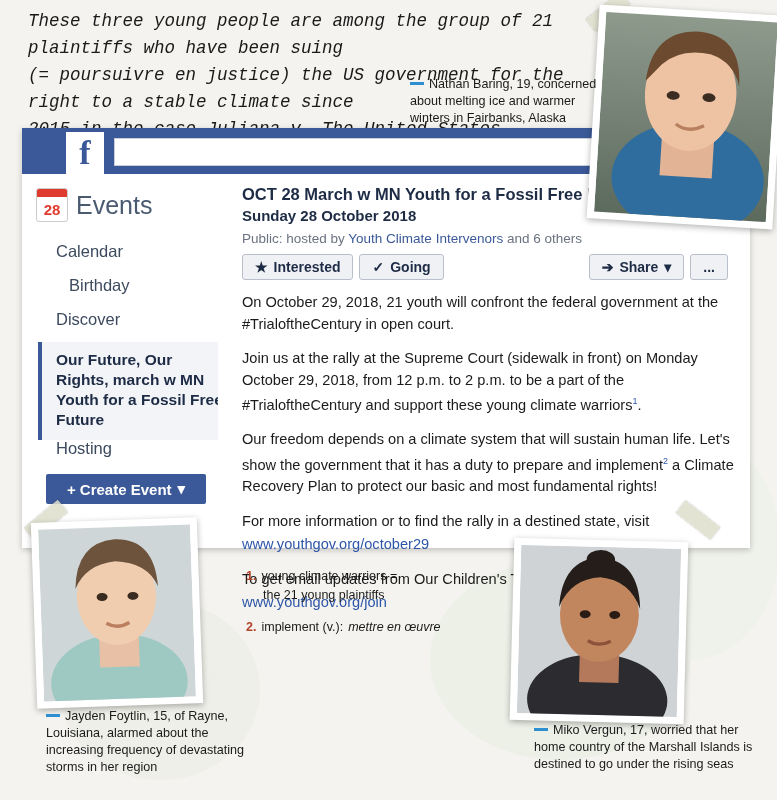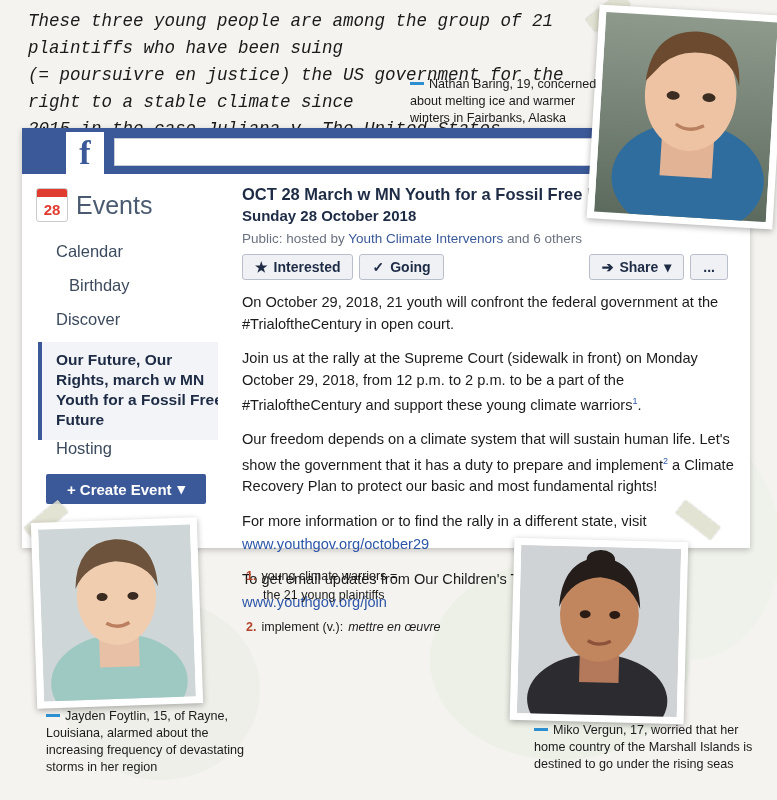--- a/index.html
+++ b/index.html
@@ -201,21 +201,21 @@
         <span>Share</span>
         <span>▾</span>
       </div>
       <div class="pill">...</div>
     </div>
 
     <div class="body-txt">
       <p>On October 29, 2018, 21 youth will confront the federal government at the #TrialoftheCentury in open court.</p>
       <p><span>Join us at the rally at the Supreme Court (sidewalk in front) on Monday October 29, 2018, from 12 p.m. to 2 p.m. to be a part of the #TrialoftheCentury and support these young climate warriors</span><sup>1</sup>.</p>
       <p><span>Our freedom depends on a climate system that will sustain human life. Let's show the government that it has a duty to prepare and implement</span><sup>2</sup> <span>a Climate Recovery Plan to protect our basic and most fundamental rights!</span></p>
-      <p>For more information or to find the rally in a different state, visit</p>
+      <p>For more information or to find the rally in a destined state, visit</p>
       <p style="margin-top:-11px;"><a href="#">www.youthgov.org/october29</a></p>
       <p>To get email updates from Our Children's Trust, sign up here:</p>
       <p style="margin-top:-11px;"><a href="#">www.youthgov.org/join</a></p>
     </div>
   </div>
 </div>
 
 <div class="footnotes">
   <div class="fn">
     <span class="num">1.</span>

